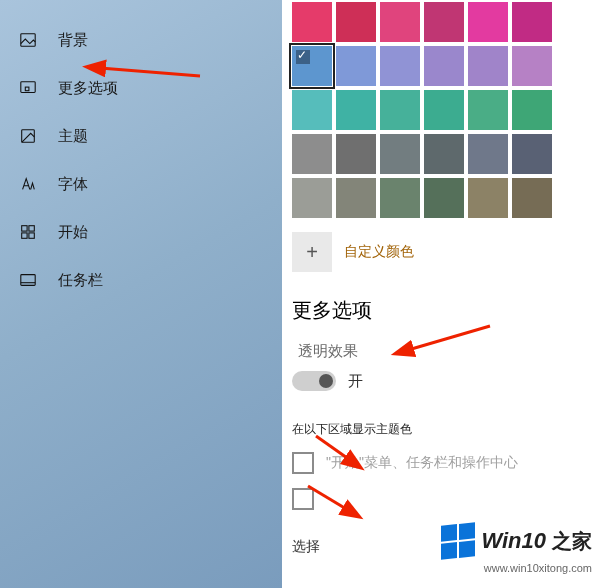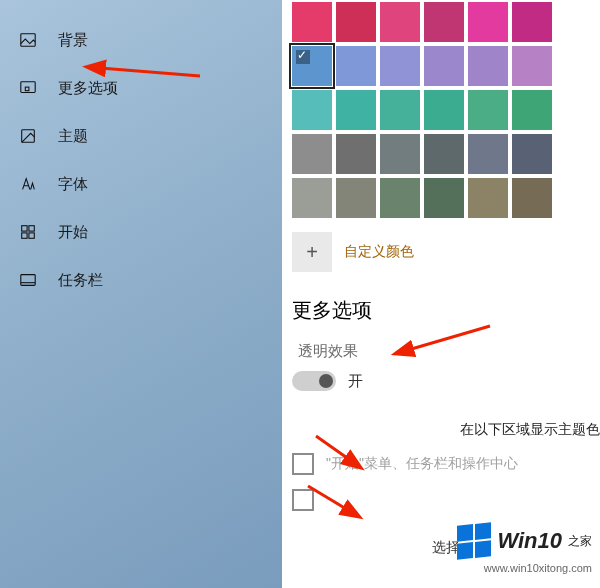--- a/index.html
+++ b/index.html
@@ -80,30 +80,30 @@
     background: #cfcfcf;
     position: relative;
     cursor: pointer;
   }
   .toggle .knob {
     position: absolute; right: 3px; top: 3px;
     width: 14px; height: 14px; border-radius: 50%;
     background: #555;
   }
   .toggle-text { margin-left: 12px; color: #333; font-size: 15px; }
-  .sub-title { margin: 30px 0 0 10px; font-size: 14px; color: #222; text-align: right; }
+  .sub-title { margin: 30px 0 0 10px; font-size: 12px; color: #222; }
   .check-row { display: flex; align-items: center; margin: 14px 0 0 10px; }
   .checkbox {
     width: 22px; height: 22px;
     border: 2px solid #8b8b8b;
     background: #fff;
     cursor: pointer;
   }
   .check-text { margin-left: 12px; font-size: 14px; color: #a0a0a0; }
-  .footer-label { margin: 28px 0 7px 10px; font-size: 14px; color: #333; text-align: center; }
+  .footer-label { margin: 28px 0 7px 10px; font-size: 14px; color: #333; }
   .watermark {
     position: absolute; right: 8px; bottom: 30px;
     display: flex; align-items: center; gap: 6px;
     font-size: 22px; font-weight: 700; font-style: italic; color: #222;
   }
   .watermark .winlogo {
     width: 34px; height: 34px;
     display: grid; grid-template-columns: 1fr 1fr; grid-template-rows: 1fr 1fr; gap: 2px;
     transform: skewY(-6deg);
   }
@@ -240,21 +240,21 @@
     <div class="footer-label">选择</div>
 
     <div class="watermark">
       <div class="winlogo">
           <div></div>
           <div></div>
           <div></div>
           <div></div>
         </div>
       <span>Win10</span>
-      <span style="font-style:normal;font-weight:400;font-size:12px">之家</span>
+      <span style="font-style:normal;font-weight:700;font-size:20px">之家</span>
     </div>
     <div class="watermark-sub">www.win10xitong.com</div>
   </div>
 </div>
 
 <div class="arrow" style="left:90px;top:58px">
   <svg width="120" height="30">
       <defs>
         <marker id="ah1" markerWidth="10" markerHeight="10" refX="2" refY="3" orient="auto">
           <path d="M0,0 L0,6 L8,3 z" fill="#e20"></path>

